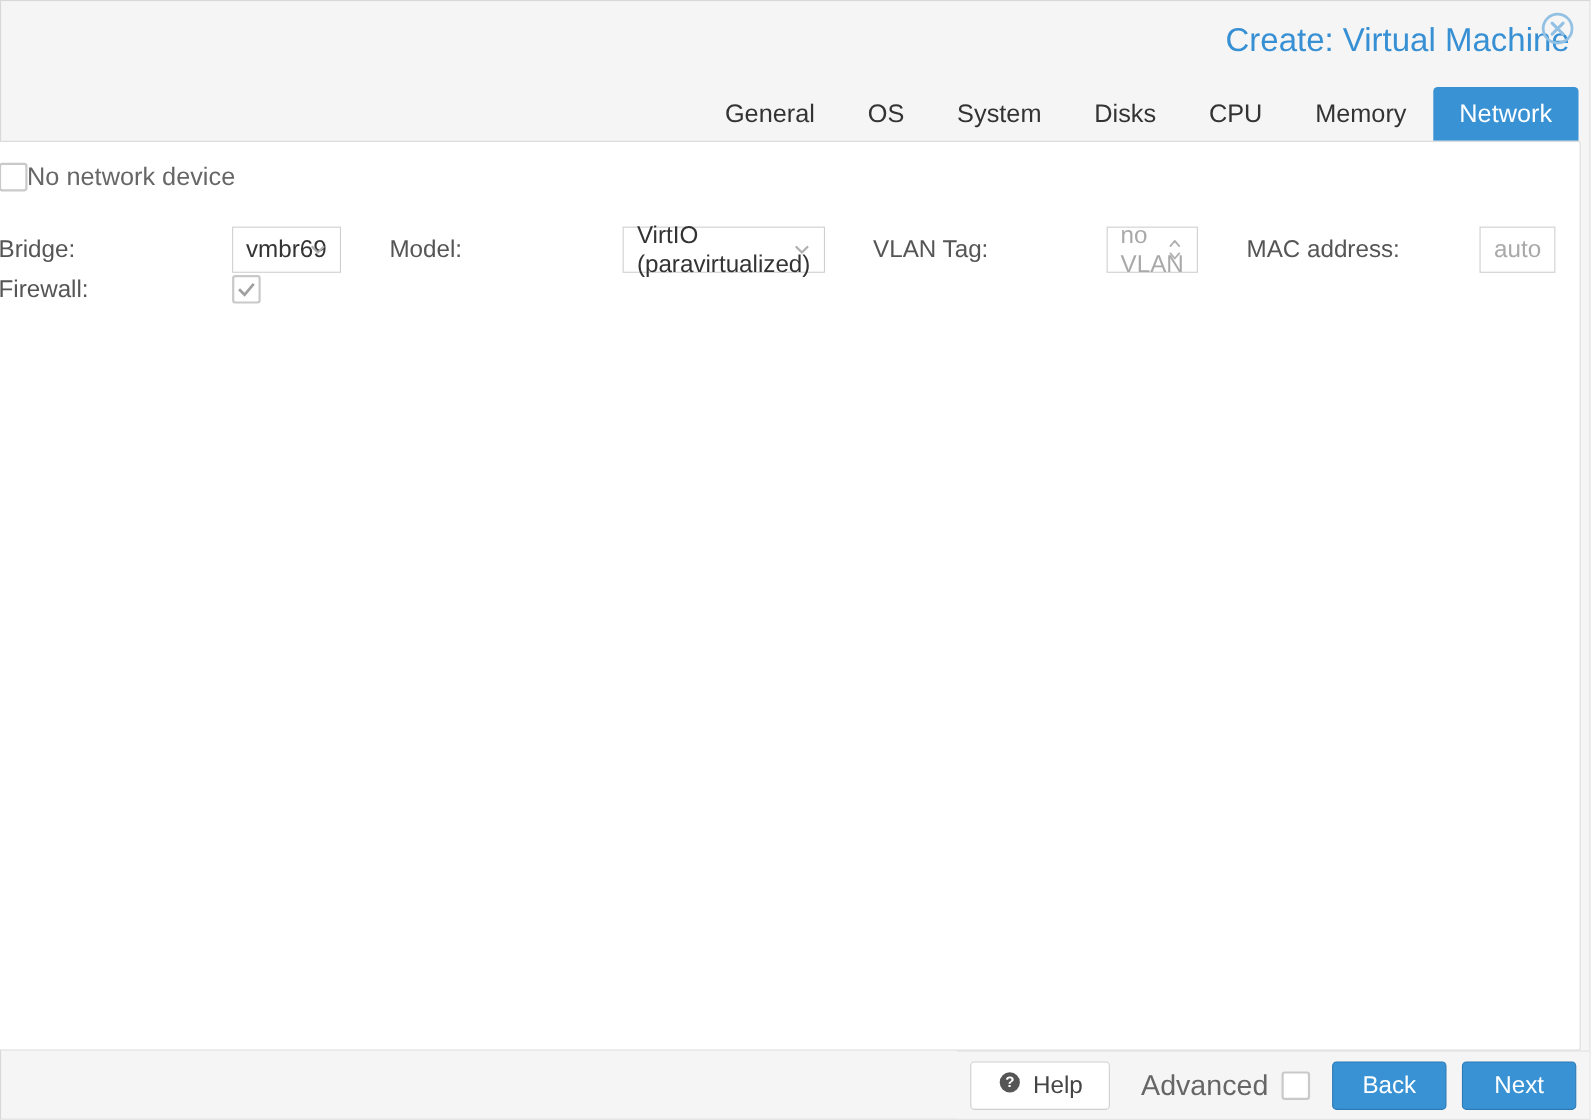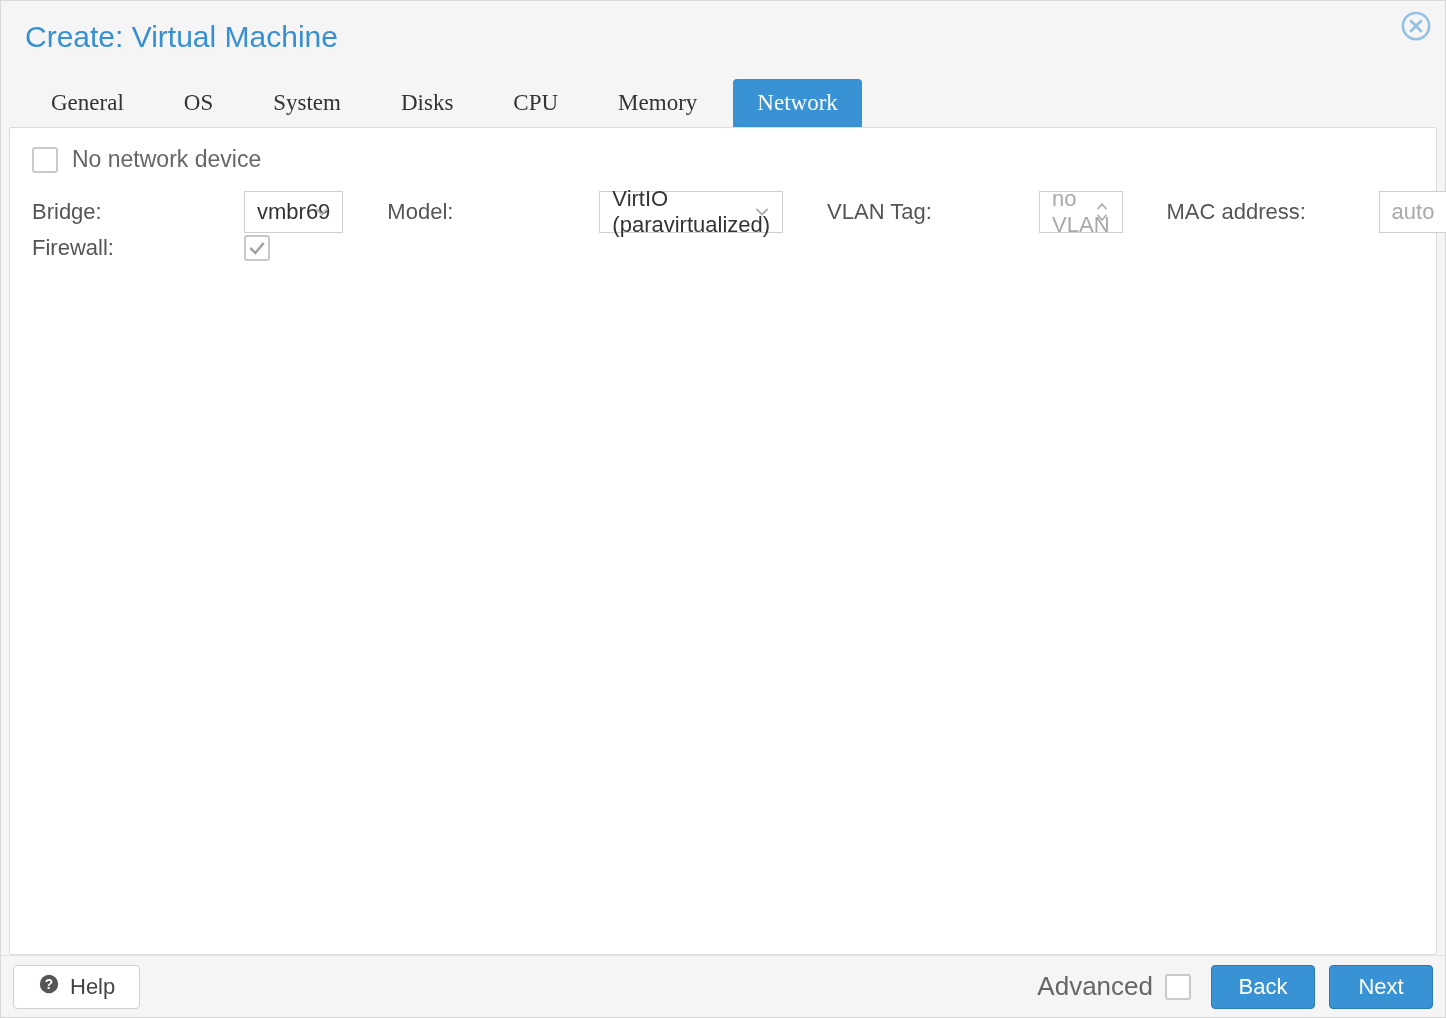--- a/index.html
+++ b/index.html
@@ -15,20 +15,21 @@
   .page {
     width: 1446px; height: 1018px;
     background: #fff;
   }
   .dialog {
     width: 1446px; height: 1018px;
     background: #f5f5f5;
     border: 1px solid #d8d8d8;
     display: flex;
     flex-direction: column;
+    align-items: flex-end;
   }
   
   .dlg-header {
     padding: 12px 18px 0 24px;
     display: flex;
     align-items: center;
     height: 60px;
     position: relative;
   }
   .dlg-title {
@@ -42,22 +43,21 @@
     width: 30px; height: 30px;
     cursor: pointer;
     color: #92c1e4;
   }
   .dlg-close svg { width: 100%; height: 100%; }
   
   .tabbar {
     display: flex;
     align-items: flex-end;
     padding: 18px 10px 0 26px;
-    gap: 12px;
-    font-family: Liberation Serif, serif;
+    gap: 0;
   }
   .tab {
     padding: 11px 24px;
     font-size: 23px;
     color: #333;
     cursor: pointer;
     border-top-left-radius: 4px;
     border-top-right-radius: 4px;
   }
   .tab.active {
@@ -70,22 +70,21 @@
     margin: 0 8px 0 8px;
     background: #fff;
     border: 1px solid #dcdcdc;
     border-radius: 2px;
     padding: 18px 22px;
     position: relative;
   }
   .nonet-row {
     display: flex;
     align-items: center;
-    gap: 14px;
-    margin-bottom: 18px;
+    margin-bottom: 32px;
   }
   .checkbox {
     width: 26px; height: 26px;
     border: 2px solid #c9c9c9;
     border-radius: 3px;
     background: #fff;
     position: relative;
     display: inline-flex;
     align-items: center;
     justify-content: center;

